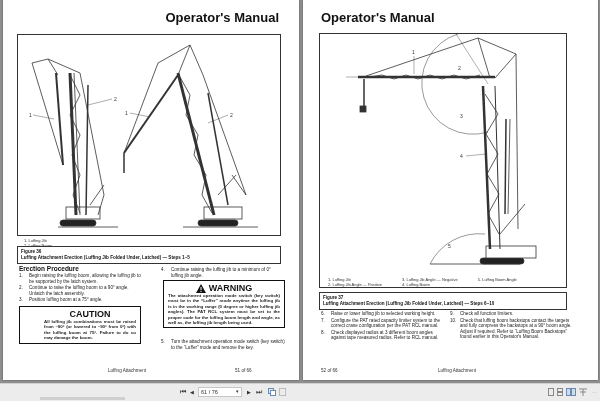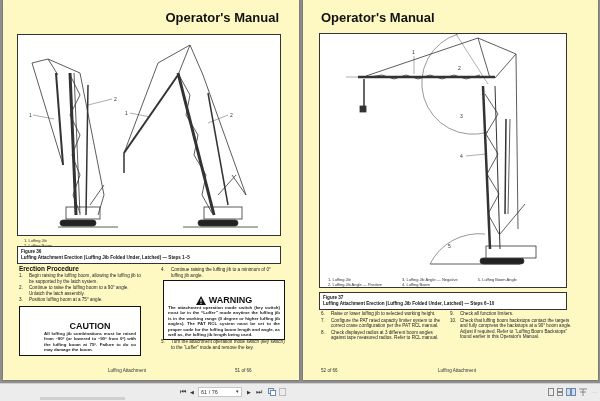--- a/index.html
+++ b/index.html
@@ -1,35 +1,35 @@
 <!DOCTYPE html>
 <html><head>
 <meta charset="utf-8">
 <style>
   * { box-sizing: border-box; margin: 0; padding: 0; }
   html, body { width: 600px; height: 401px; overflow: hidden; background: #9a9a9a; font-family: "Liberation Sans", sans-serif; }
   .viewer { position: absolute; left: 0; top: 0; width: 600px; height: 401px; background: #8f8f8f; }
-  .page { position: absolute; top: 0; height: 380px; background: #fef9c3; box-shadow: 0 0 2px rgba(0,0,0,0.4); }
+  .page { position: absolute; top: 0; height: 380px; background: #ffffff; box-shadow: 0 0 2px rgba(0,0,0,0.4); }
   .page.left { left: 3px; width: 248px; }
   .page.right { left: 253px; width: 344px; }
   
   .page.left { left: 3px; width: 296px; }
   .page.right { left: 303px; width: 295px; }
   .hdr { position: absolute; top: 10px; font-size: 13px; font-weight: bold; color: #111; }
   .page.left .hdr { right: 20px; }
   .page.right .hdr { left: 18px; }
   .figbox { position: absolute; border: 1px solid #333; background: #fff; }
   .figcap { position: absolute; border: 1px solid #333; border-top: 1px solid #333; padding: 2px 3px; font-size: 4.6px; line-height: 6px; font-weight: bold; color: #111; background: #fff; }
   .legend { position: absolute; font-size: 4px; line-height: 5px; color: #333; }
   .txt { position: absolute; font-size: 4.6px; line-height: 5.6px; color: #222; }
   .sec-title { font-weight: bold; font-size: 6.5px; line-height: 8px; color: #111; }
   .step { display: flex; gap: 3px; margin-bottom: 1px; }
   .step .n { width: 7px; flex: none; }
   .notice { position: absolute; border: 1.2px solid #111; padding: 2px 4px; background: #fff; }
-  .notice .ttl { text-align: center; font-weight: bold; font-size: 9px; line-height: 10px; color: #111; display: flex; justify-content: center; align-items: center; gap: 3px; margin-top: 12px; }
+  .notice .ttl { text-align: center; font-weight: bold; font-size: 9px; line-height: 10px; color: #111; display: flex; justify-content: center; align-items: center; gap: 3px; }
   .notice .body { font-size: 4.4px; line-height: 5.4px; font-weight: bold; color: #222; text-align: justify; }
   .ftr { position: absolute; top: 368px; font-size: 4.6px; color: #333; }
   .toolbar { position: absolute; left: 0; top: 383px; width: 600px; height: 18px; background: #ececec; border-top: 1px solid #cfcfcf; }
   .tb-btn { position: absolute; top: 4px; font-size: 7px; color: #333; cursor: pointer; }
   .pagebox { position: absolute; left: 198px; top: 3px; width: 44px; height: 10px; background: #fff; border: 1px solid #c6c6c6; font-size: 5.5px; line-height: 8px; padding-left: 2px; color: #333; }
   .dd { position: absolute; left: 236px; top: 4px; font-size: 5px; color: #333; }
   .hscroll { position: absolute; left: 40px; top: 397px; width: 85px; height: 3px; background: #cfcfcf; }
   svg { display: block; }
 </style>
 </head>

